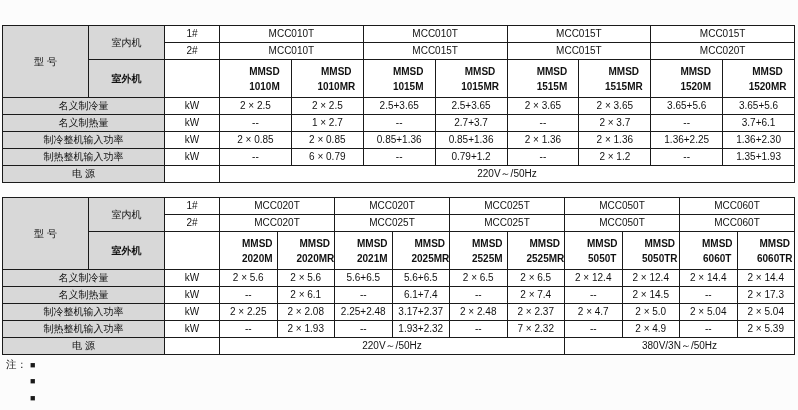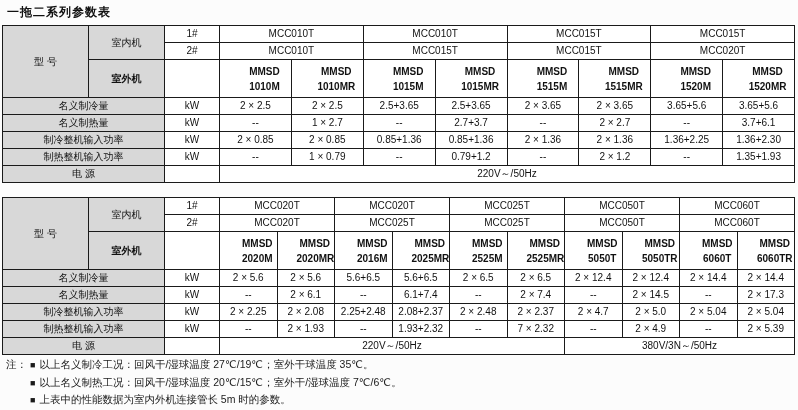--- a/index.html
+++ b/index.html
@@ -41,21 +41,20 @@
   }
   .note-line { display:flex; align-items:baseline; height:17.5px; }
   .note-prefix { width:24px; flex:none; }
   .note-bullet { flex:none; margin-right:4px; font-size:9px; }
   .note-text { white-space:nowrap; }
 </style>
 </head>
 <body>
 
 <div id="page">
-  <div id="doc-title">一拖二系列参数表</div>
   <div id="table1-wrap" class="tbl-wrap">
       <table class="spec">
         <colgroup>
           <col style="width: 86px;">
           <col style="width: 76px;">
           <col style="width: 55px;">
           <col>
           <col>
           <col>
           <col>
@@ -130,41 +129,41 @@
             <td>3.65+5.6</td>
           </tr>
           <tr class="h17">
             <td class="gray" colspan="2">名义制热量</td>
             <td>kW</td>
             <td>--</td>
             <td>1 × 2.7</td>
             <td>--</td>
             <td>2.7+3.7</td>
             <td>--</td>
-            <td>2 × 2.7</td>
+            <td>2 × 3.7</td>
             <td>--</td>
             <td>3.7+6.1</td>
           </tr>
           <tr class="h17">
             <td class="gray" colspan="2">制冷整机输入功率</td>
             <td>kW</td>
             <td>2 × 0.85</td>
             <td>2 × 0.85</td>
             <td>0.85+1.36</td>
             <td>0.85+1.36</td>
             <td>2 × 1.36</td>
             <td>2 × 1.36</td>
             <td>1.36+2.25</td>
             <td>1.36+2.30</td>
           </tr>
           <tr class="h17">
             <td class="gray" colspan="2">制热整机输入功率</td>
             <td>kW</td>
             <td>--</td>
-            <td>1 × 0.79</td>
+            <td>6 × 0.79</td>
             <td>--</td>
             <td>0.79+1.2</td>
             <td>--</td>
             <td>2 × 1.2</td>
             <td>--</td>
             <td>1.35+1.93</td>
           </tr>
           <tr class="h17">
             <td class="gray" colspan="2">电 源</td>
             <td></td>
@@ -215,21 +214,21 @@
             <td class="outdoor-cell">
               <div>MMSD</div>
               <div>2020M</div>
             </td>
             <td class="outdoor-cell">
               <div>MMSD</div>
               <div>2020MR</div>
             </td>
             <td class="outdoor-cell">
               <div>MMSD</div>
-              <div>2016M</div>
+              <div>2021M</div>
             </td>
             <td class="outdoor-cell">
               <div>MMSD</div>
               <div>2025MR</div>
             </td>
             <td class="outdoor-cell">
               <div>MMSD</div>
               <div>2525M</div>
             </td>
             <td class="outdoor-cell">
@@ -280,21 +279,21 @@
             <td>2 × 14.5</td>
             <td>--</td>
             <td>2 × 17.3</td>
           </tr>
           <tr class="h17">
             <td class="gray" colspan="2">制冷整机输入功率</td>
             <td>kW</td>
             <td>2 × 2.25</td>
             <td>2 × 2.08</td>
             <td>2.25+2.48</td>
-            <td>2.08+2.37</td>
+            <td>3.17+2.37</td>
             <td>2 × 2.48</td>
             <td>2 × 2.37</td>
             <td>2 × 4.7</td>
             <td>2 × 5.0</td>
             <td>2 × 5.04</td>
             <td>2 × 5.04</td>
           </tr>
           <tr class="h17">
             <td class="gray" colspan="2">制热整机输入功率</td>
             <td>kW</td>
@@ -315,26 +314,23 @@
             <td colspan="6">220V～/50Hz</td>
             <td colspan="4">380V/3N～/50Hz</td>
           </tr>
         </tbody>
       </table>
     </div>
   <div id="notes">
       <div class="note-line">
         <span class="note-prefix">注：</span>
         <span class="note-bullet">■</span>
-        <span class="note-text">以上名义制冷工况：回风干/湿球温度 27℃/19℃；室外干球温度 35℃。</span>
       </div>
       <div class="note-line">
         <span class="note-prefix"></span>
         <span class="note-bullet">■</span>
-        <span class="note-text">以上名义制热工况：回风干/湿球温度 20℃/15℃；室外干/湿球温度 7℃/6℃。</span>
       </div>
       <div class="note-line">
         <span class="note-prefix"></span>
         <span class="note-bullet">■</span>
-        <span class="note-text">上表中的性能数据为室内外机连接管长 5m 时的参数。</span>
       </div>
     </div>
 </div>
 
 </body></html>

